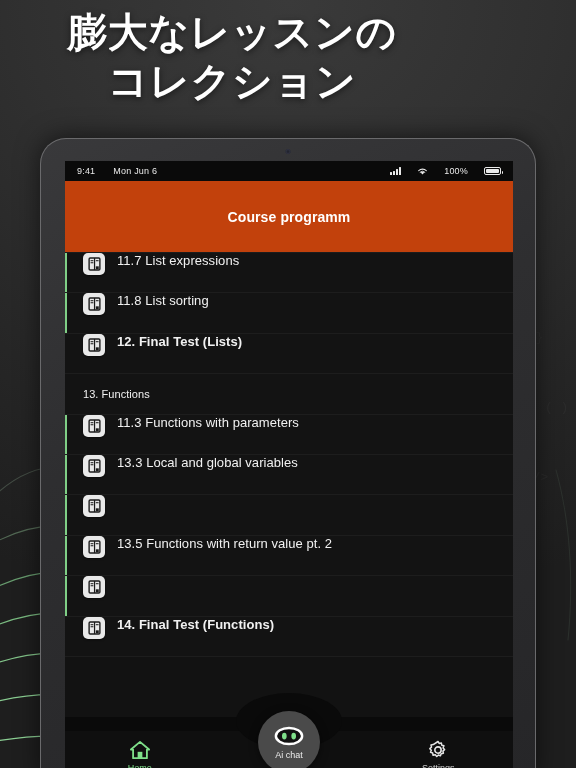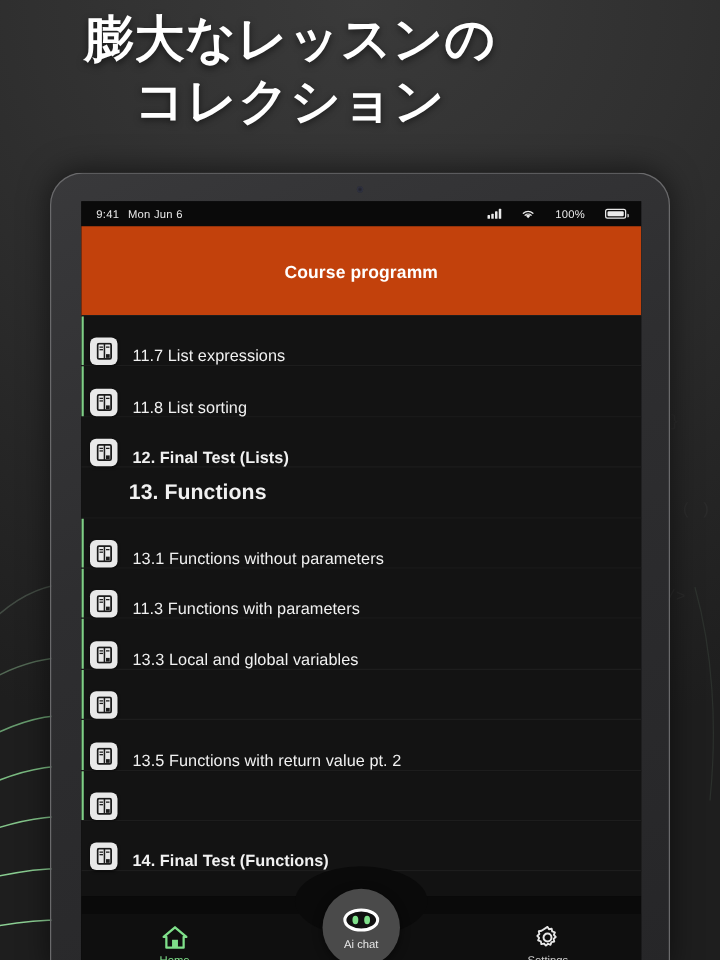--- a/index.html
+++ b/index.html
@@ -63,21 +63,21 @@
   }
 
   
   #statusbar {
     height:20px; flex:0 0 20px;
     display:flex; align-items:center; justify-content:space-between;
     padding:0 12px;
     color:#e9e9e9; font-size:9px; letter-spacing:.2px;
     background:#0a0a0a;
   }
-  .sb-left { display:flex; gap:7px; align-items:center; }
+  .sb-left { display:flex; gap:18px; align-items:center; }
   .sb-right { display:flex; gap:16px; align-items:center; }
   .sig { display:flex; align-items:flex-end; gap:1px; height:8px; }
   .sig i { width:2px; background:#e9e9e9; display:block; border-radius:.5px; }
   .sig i:nth-child(1){height:3px;} .sig i:nth-child(2){height:4.5px;}
   .sig i:nth-child(3){height:6px;} .sig i:nth-child(4){height:8px;}
   .batt { width:17px; height:8px; border:1px solid #e9e9e9; border-radius:2px; position:relative; }
   .batt::after { content:""; position:absolute; right:-3px; top:2.5px; width:1.5px; height:3px;
                  background:#e9e9e9; border-radius:0 1px 1px 0; }
   .batt i { position:absolute; left:1px; top:1px; bottom:1px; width:13px; background:#e9e9e9; border-radius:1px; }
 
@@ -87,22 +87,22 @@
     background:#c2410c;
     border-bottom:1px solid #1c1c1c;
   }
   #navtitle { color:#fff; font-size:14px; font-weight:bold; letter-spacing:.1px; }
 
   
   #list { flex:1 1 auto; background:#121212; overflow:hidden; }
   .row {
     position:relative;
     height:40.4px;
-    display:flex; align-items:flex-end;
-    padding-left:7px;
+    display:flex; align-items:flex-start;
+    padding-left:18px;
     border-bottom:1px solid #1d1d1d;
     background:#131313;
   }
   .row.marked::before {
     content:""; position:absolute; left:0; top:0; bottom:0; width:2px;
     background:#7fcf86;
   }
   .bookicon {
     width:22px; height:22px; flex:0 0 22px;
     border-radius:5px;
@@ -112,21 +112,21 @@
     box-shadow:0 1px 2px rgba(0,0,0,.5);
   }
   .rowlabel { color:#f1f1f1; font-size:13px; letter-spacing:.05px; white-space:nowrap; }
   .row.bold .rowlabel { font-weight:bold; }
   .section {
     height:40.4px; display:flex; align-items:center;
     padding-left:18px;
     background:#131313;
     border-bottom:1px solid #1d1d1d;
   }
-  .section .rowlabel { font-weight:bold; font-size:17px;margin-left:20px; }
+  .section .rowlabel { font-weight:normal; font-size:11px; }
 
   
   #tabbar {
     position:relative;
     flex:0 0 62px;
     background:#0a0a0a;
     display:flex;
   }
   #tabbar-bg {
     position:absolute; left:0; right:0; bottom:0; height:48px;
@@ -260,33 +260,20 @@
             <span class="bookicon">
               <svg width="13" height="14" viewBox="0 0 14 15">
                 <rect x="1.2" y="1" width="11.6" height="13" rx="1.2" fill="none" stroke="#1b1b1b" stroke-width="1.5"></rect>
                 <rect x="6.4" y="1" width="1.3" height="13" fill="#1b1b1b"></rect>
                 <rect x="2.8" y="3.4" width="3" height="1.1" fill="#1b1b1b"></rect>
                 <rect x="2.8" y="5.6" width="3" height="1.1" fill="#1b1b1b"></rect>
                 <rect x="8.4" y="3.4" width="3" height="1.1" fill="#1b1b1b"></rect>
                 <rect x="8.4" y="10" width="3.2" height="3.2" fill="#1b1b1b"></rect>
               </svg>
             </span>
-            <span class="rowlabel">13.1 Functions without parameters</span>
-          </div>
-          <div class="row marked">
-            <span class="bookicon">
-              <svg width="13" height="14" viewBox="0 0 14 15">
-                <rect x="1.2" y="1" width="11.6" height="13" rx="1.2" fill="none" stroke="#1b1b1b" stroke-width="1.5"></rect>
-                <rect x="6.4" y="1" width="1.3" height="13" fill="#1b1b1b"></rect>
-                <rect x="2.8" y="3.4" width="3" height="1.1" fill="#1b1b1b"></rect>
-                <rect x="2.8" y="5.6" width="3" height="1.1" fill="#1b1b1b"></rect>
-                <rect x="8.4" y="3.4" width="3" height="1.1" fill="#1b1b1b"></rect>
-                <rect x="8.4" y="10" width="3.2" height="3.2" fill="#1b1b1b"></rect>
-              </svg>
-            </span>
             <span class="rowlabel">11.3 Functions with parameters</span>
           </div>
           <div class="row marked">
             <span class="bookicon">
               <svg width="13" height="14" viewBox="0 0 14 15">
                 <rect x="1.2" y="1" width="11.6" height="13" rx="1.2" fill="none" stroke="#1b1b1b" stroke-width="1.5"></rect>
                 <rect x="6.4" y="1" width="1.3" height="13" fill="#1b1b1b"></rect>
                 <rect x="2.8" y="3.4" width="3" height="1.1" fill="#1b1b1b"></rect>
                 <rect x="2.8" y="5.6" width="3" height="1.1" fill="#1b1b1b"></rect>
                 <rect x="8.4" y="3.4" width="3" height="1.1" fill="#1b1b1b"></rect>

